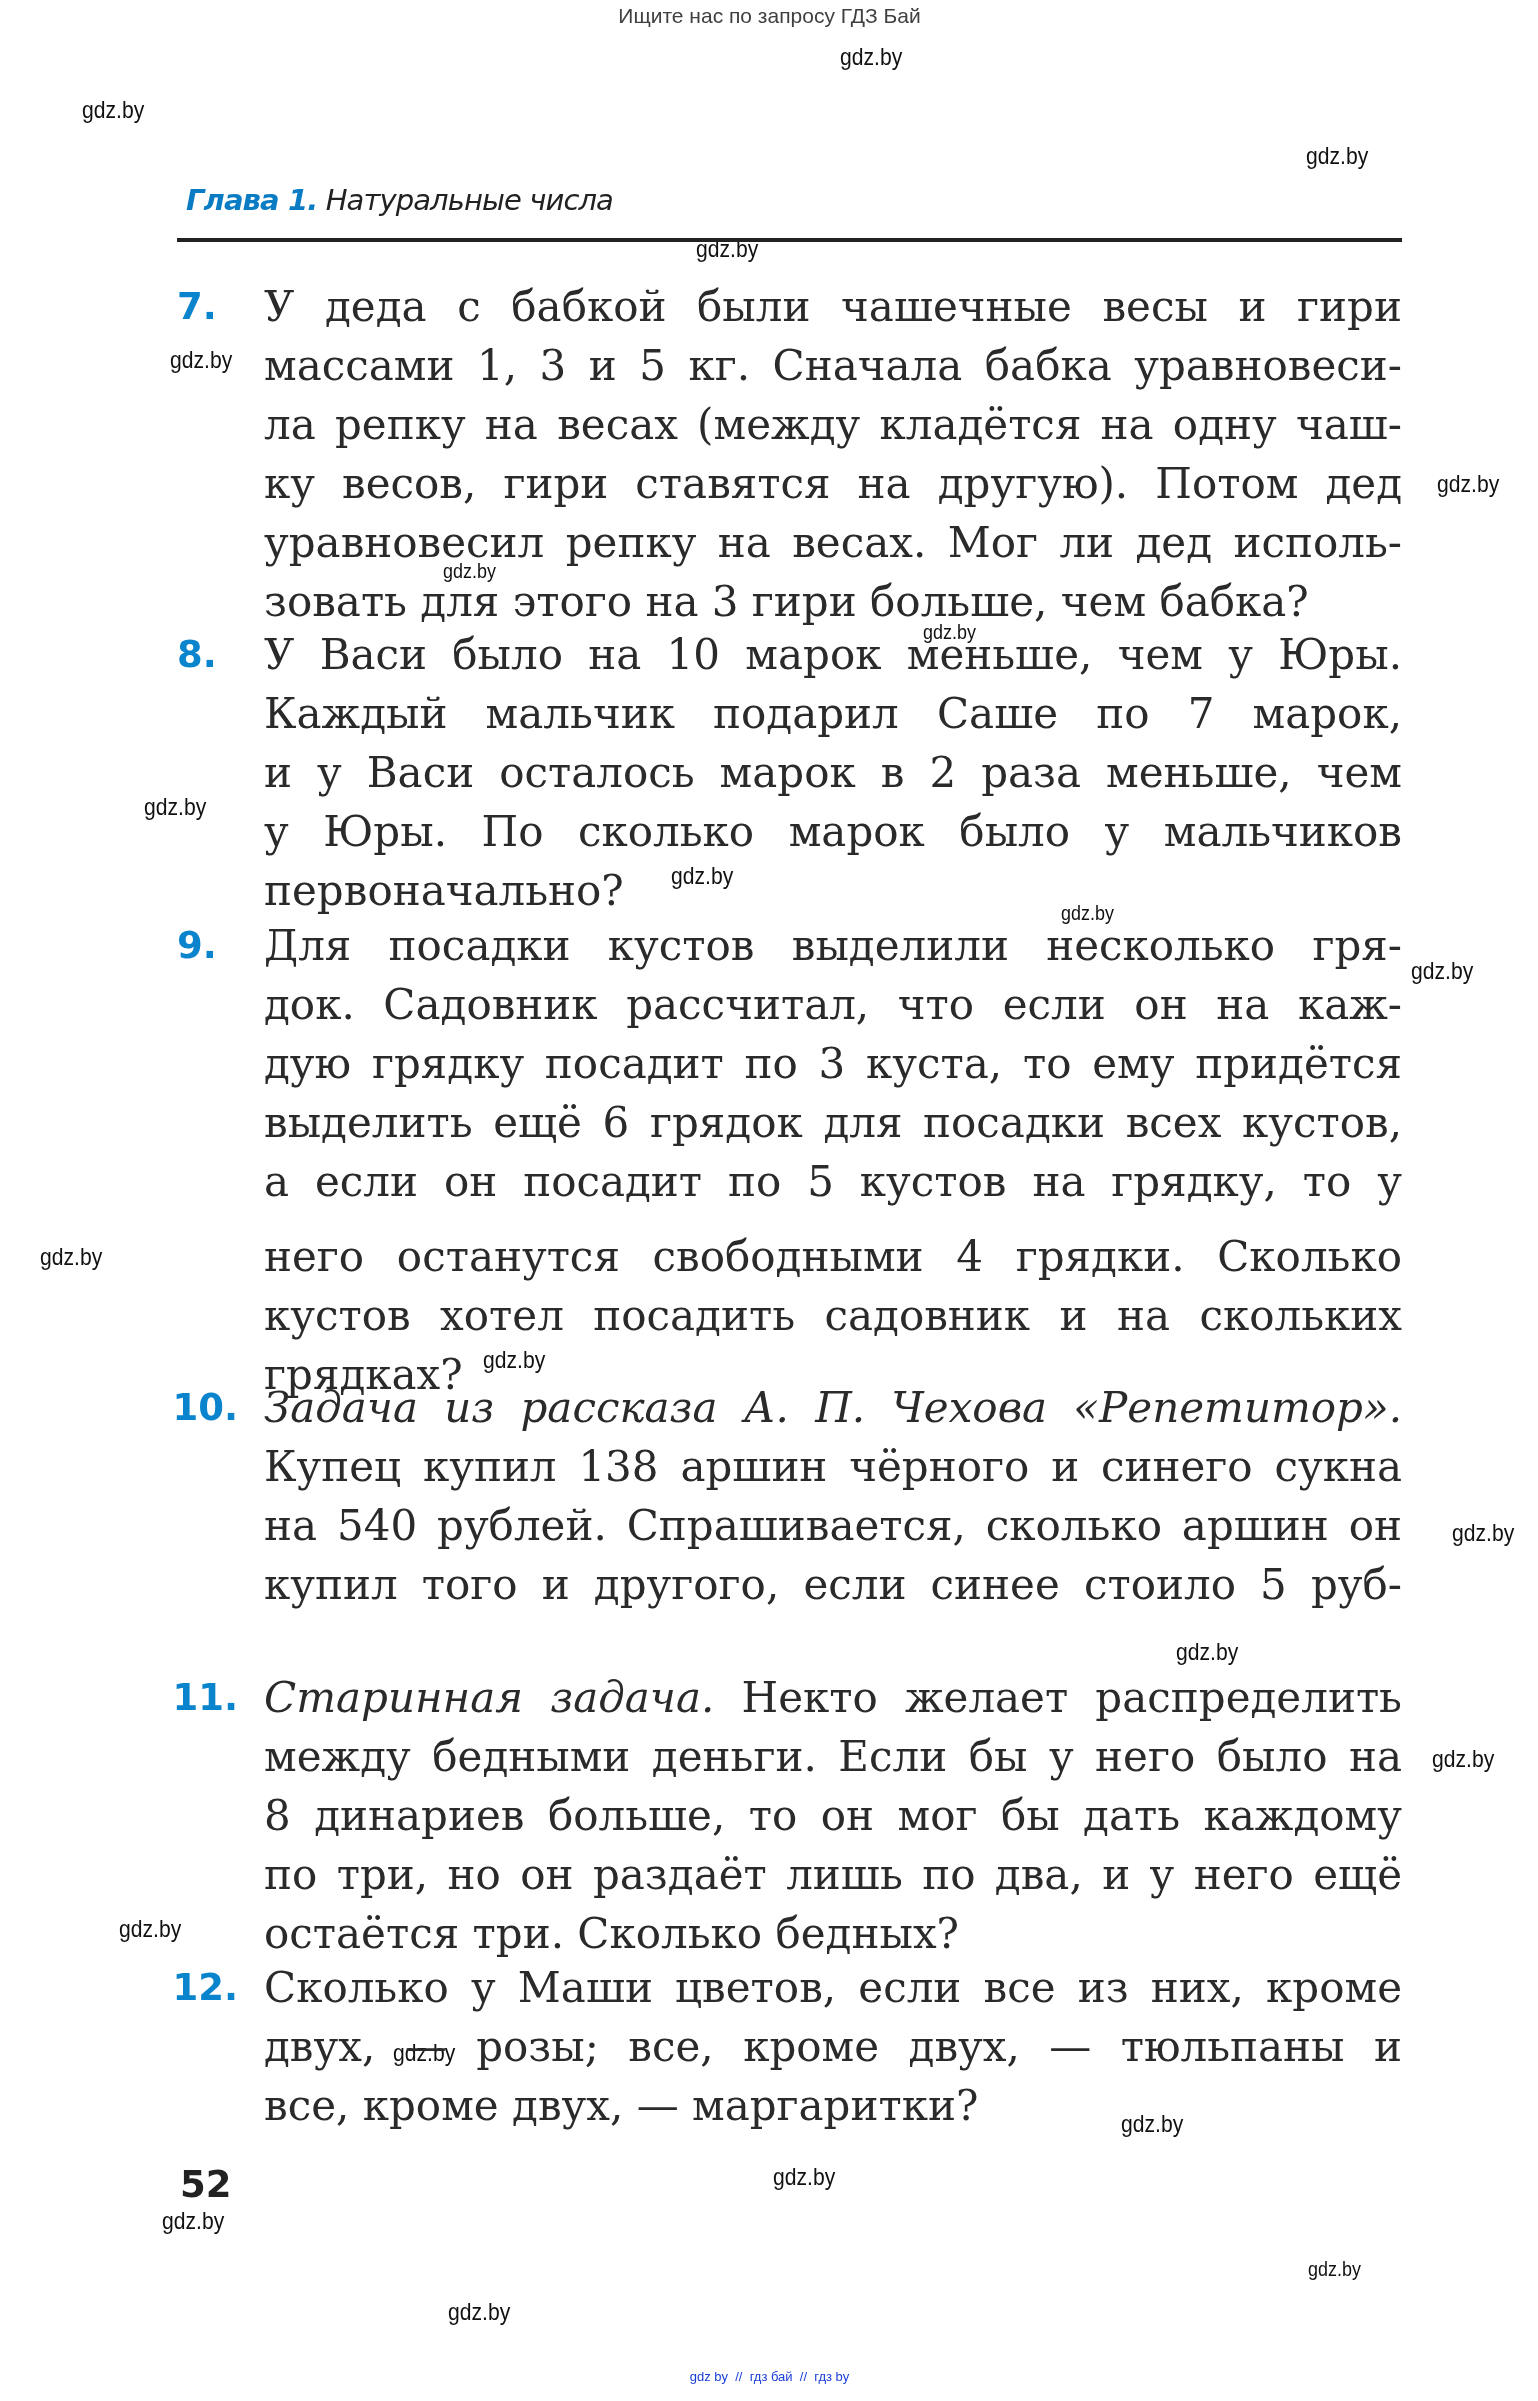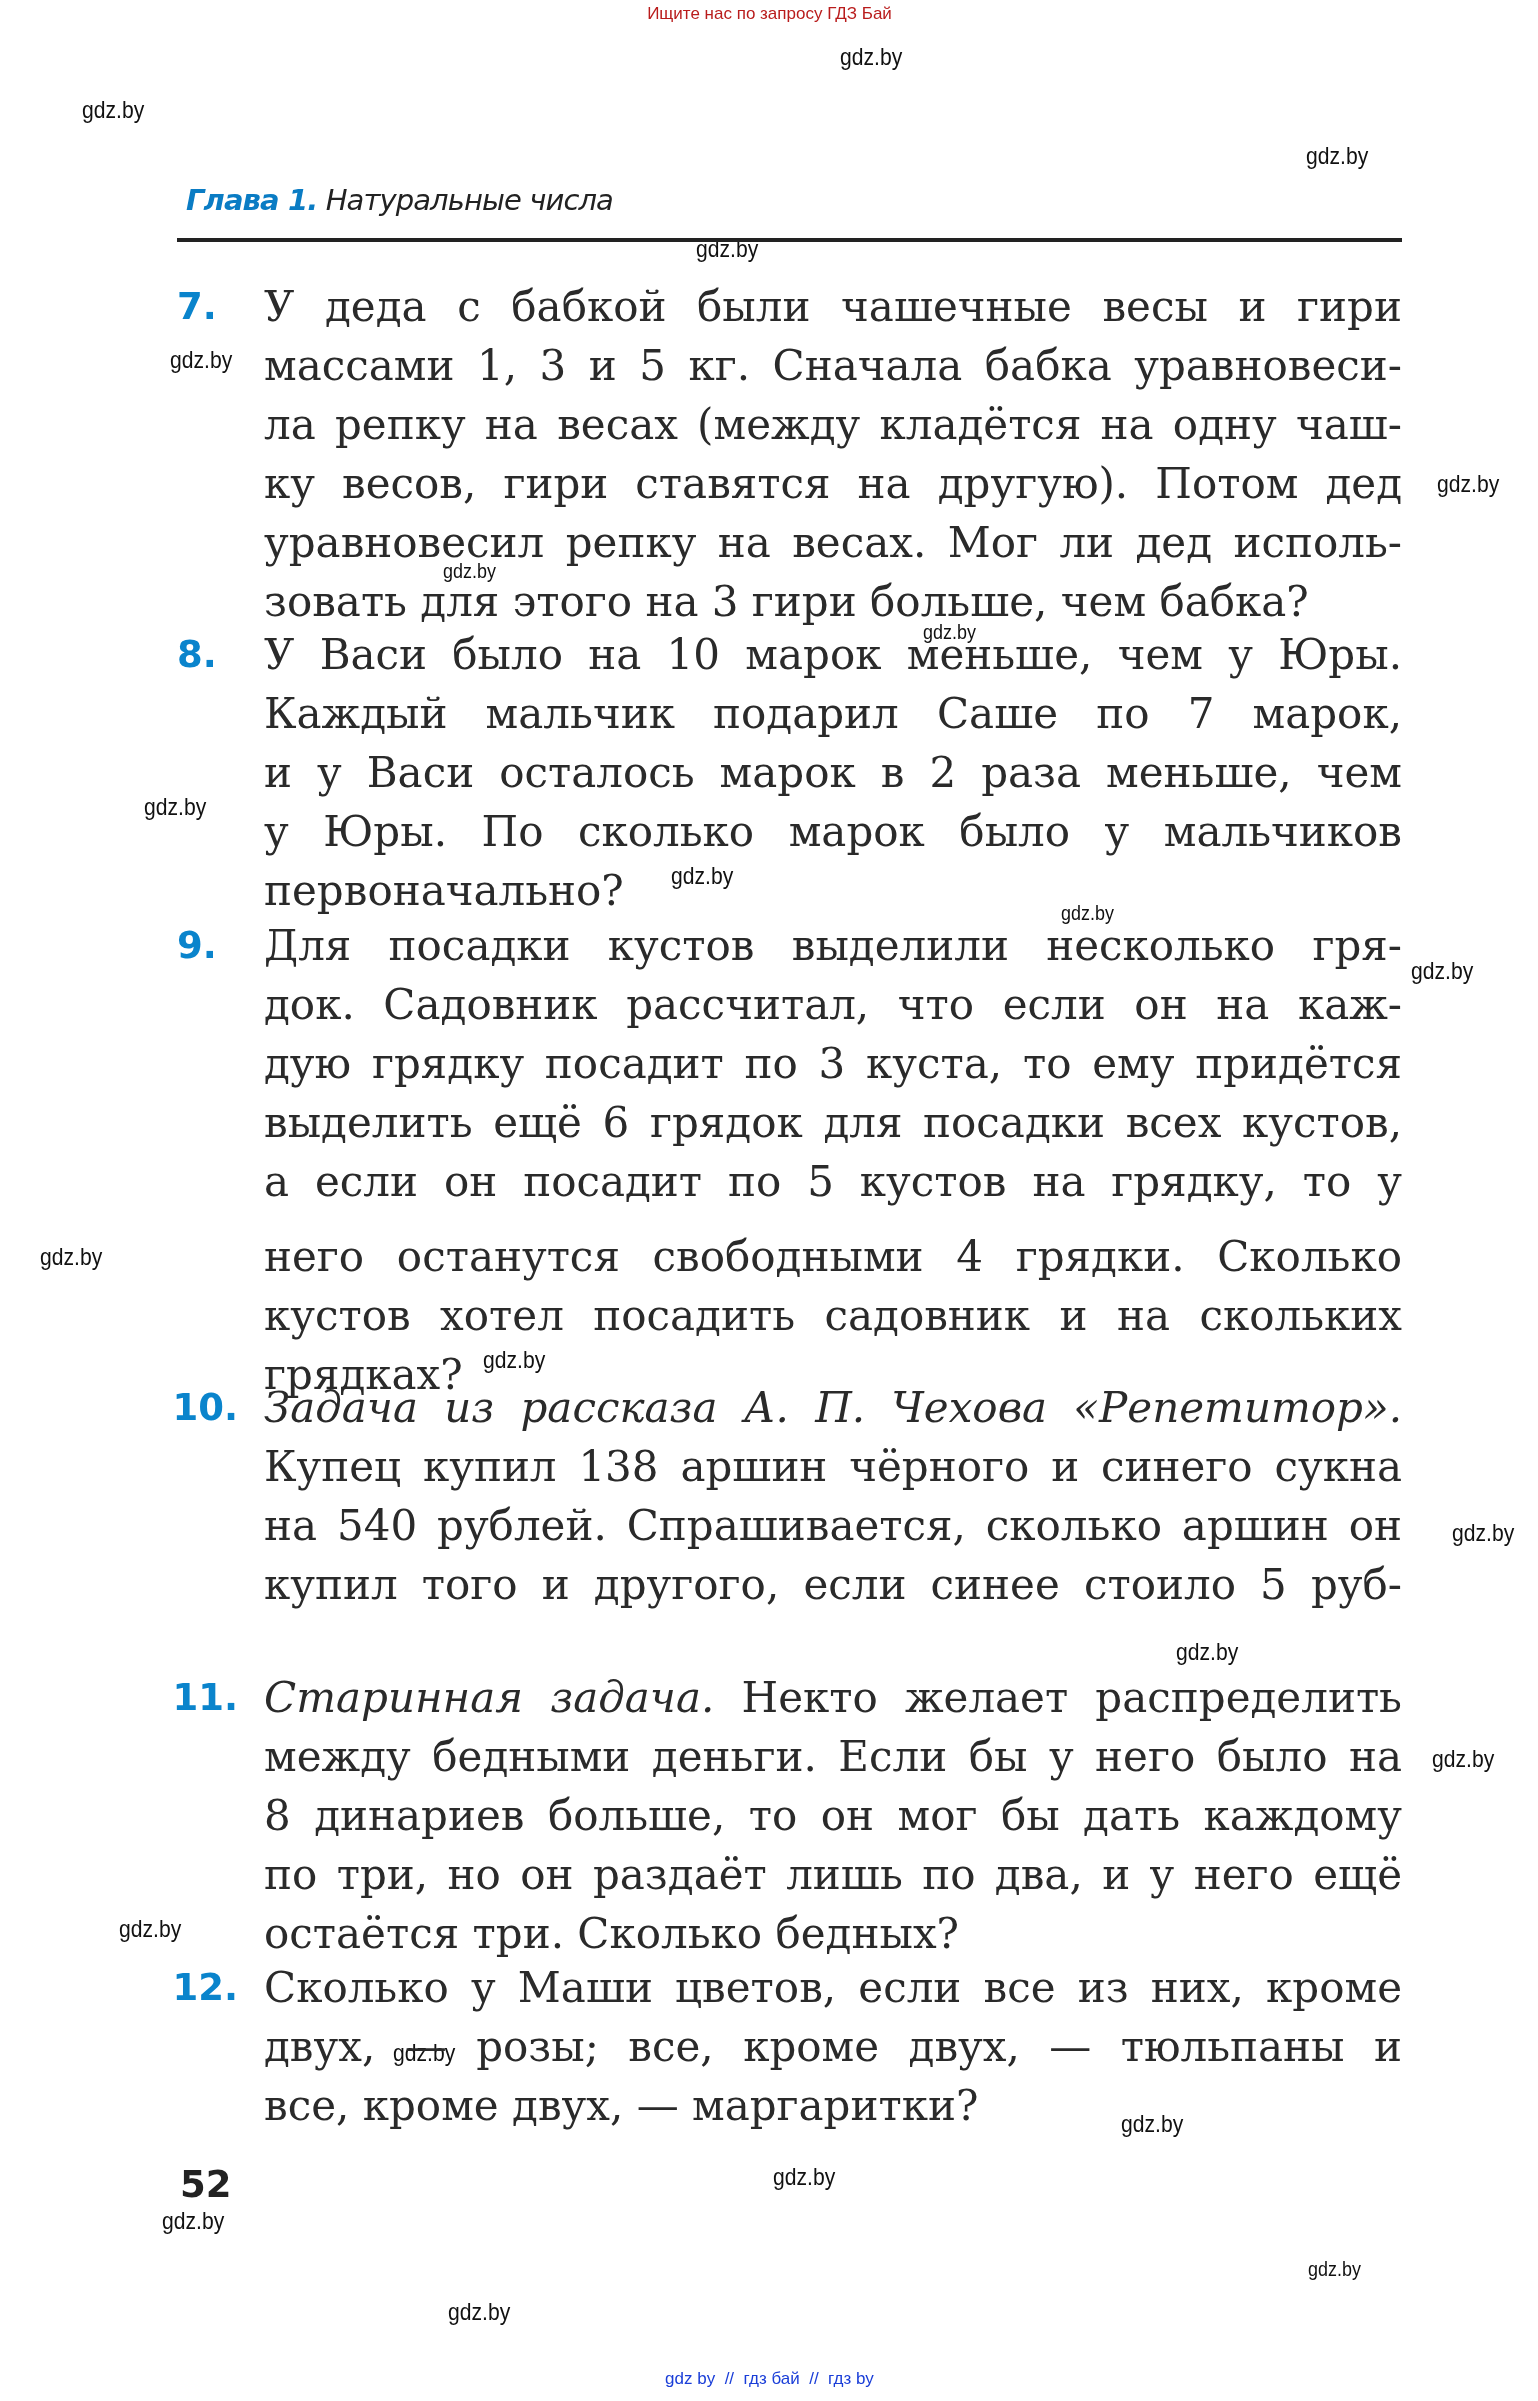--- a/index.html
+++ b/index.html
@@ -1,20 +1,20 @@
 <!DOCTYPE html>
 <html style="font-size:14px"><head>
 <meta charset="utf-8">
 <style>
   html, body { margin: 0; padding: 0; background: #ffffff; }
   body { width: 1539px; height: 2401px; position: relative; overflow: hidden; }
   .abs { position: absolute; }
   .top-banner {
     left: 0; width: 1539px; top: 3.5px; text-align: center;
-    font-family: "Liberation Sans", sans-serif; font-size: 17px; color: #b91c1c;
+    font-family: "Liberation Sans", sans-serif; font-size: 21px; color: #404040;
   }
   .wm {
     font-family: "Liberation Sans", sans-serif; font-size: 24px; color: #111;
     white-space: nowrap; transform: scaleX(0.88); transform-origin: left top;
   }
   .wm.small { font-size: 20.4px; }
   .chapter {
     left: 186px; top: 183px; font-family: "DejaVu Sans", sans-serif; font-style: italic;
     font-size: 29px; color: #222; white-space: nowrap; letter-spacing: -0.9px;
   }
@@ -35,21 +35,21 @@
     transform-origin: left center;
   }
   .line.last { text-align-last: left; }
   .it { font-style: italic; }
   .page-num {
     left: 180px; top: 2163px; font-family: "DejaVu Sans", sans-serif; font-weight: bold;
     font-size: 37px; color: #222;
   }
   .footer {
     left: 0; width: 1539px; top: 2369px; text-align: center;
-    font-family: "Liberation Sans", sans-serif; font-size: 17px; color: #1a3ed8;
+    font-family: "Liberation Sans", sans-serif; font-size: 13px; color: #1a3ed8;
     white-space: pre;
   }
 </style>
 </head>
 <body>
 
 <div class="abs top-banner">Ищите нас по запросу ГДЗ Бай</div>
 
 <div class="abs wm" style="left:840px;top:43px;">gdz.by</div>
 <div class="abs wm" style="left:82px;top:96px;">gdz.by</div>

